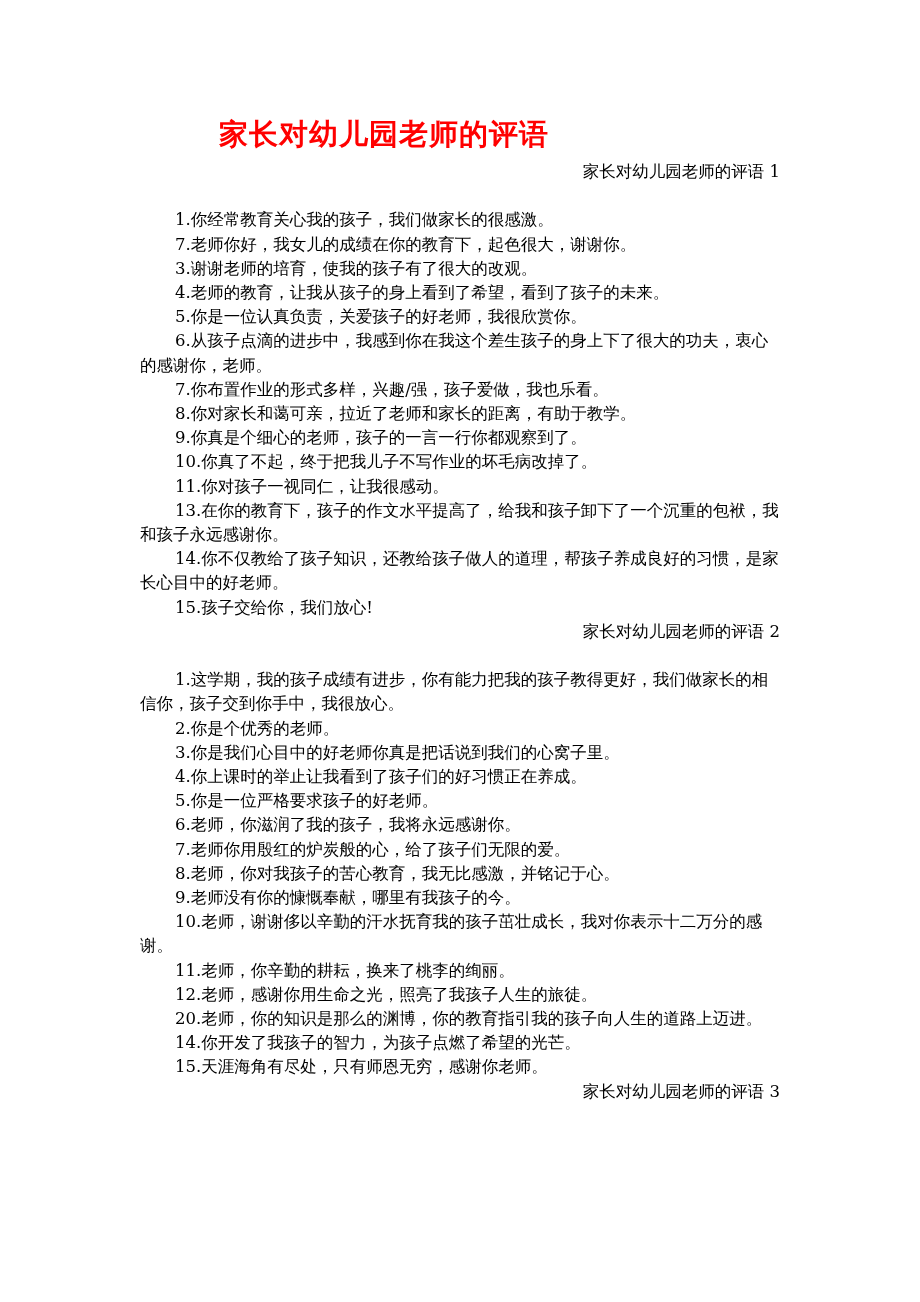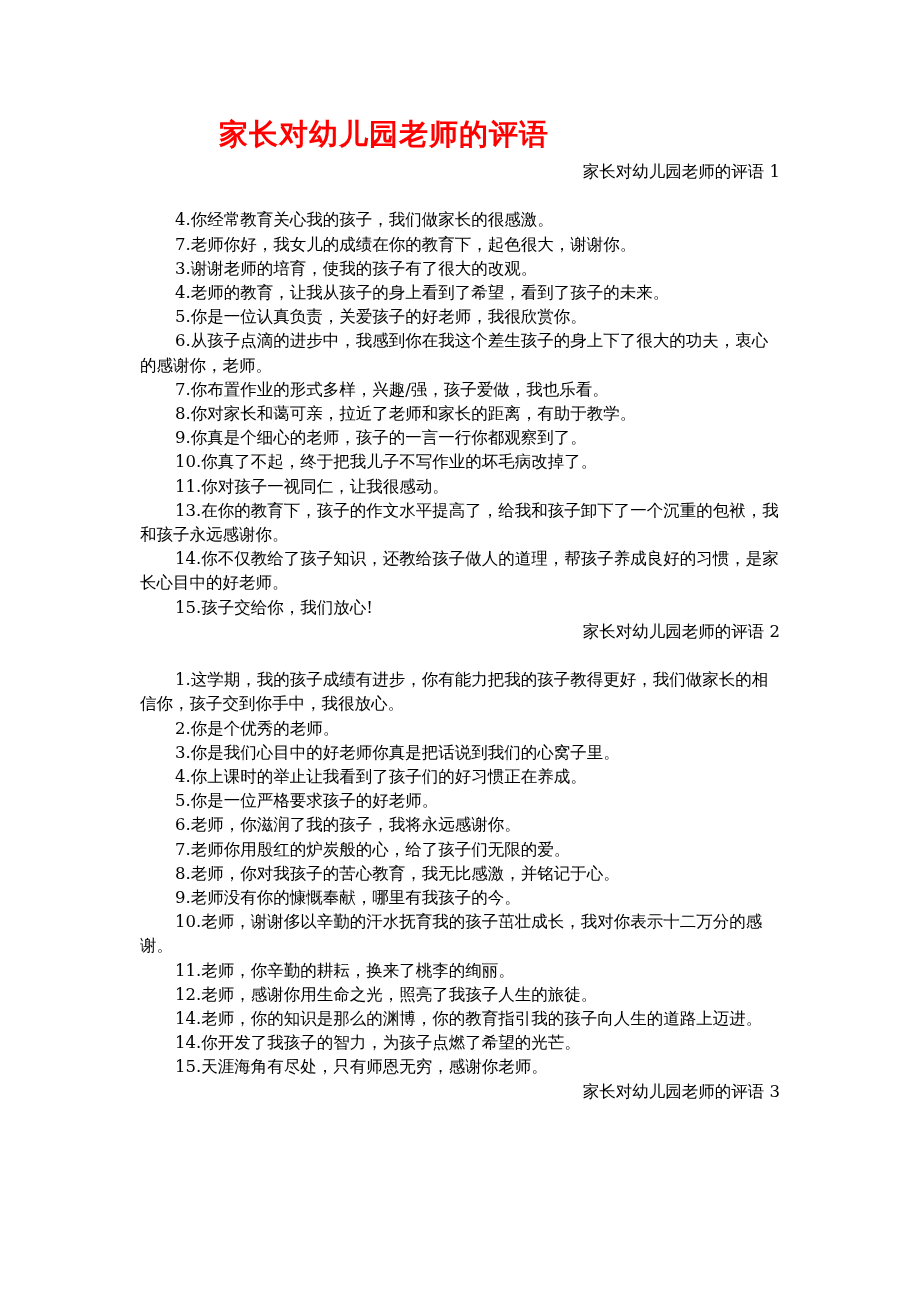--- a/index.html
+++ b/index.html
@@ -18,21 +18,21 @@
 </head>
 <body>
 
 <div class="page">
   <div class="title">家长对幼儿园老师的评语</div>
 
   <div class="body">
 
     <p class="heading">家长对幼儿园老师的评语 1</p>
     <div class="blank"></div>
-    <p class="p">4.你经常教育关心我的孩子，我们做家长的很感激。</p>
+    <p class="p">1.你经常教育关心我的孩子，我们做家长的很感激。</p>
     <p class="p">7.老师你好，我女儿的成绩在你的教育下，起色很大，谢谢你。</p>
     <p class="p">3.谢谢老师的培育，使我的孩子有了很大的改观。</p>
     <p class="p">4.老师的教育，让我从孩子的身上看到了希望，看到了孩子的未来。</p>
     <p class="p">5.你是一位认真负责，关爱孩子的好老师，我很欣赏你。</p>
     <p class="p">6.从孩子点滴的进步中，我感到你在我这个差生孩子的身上下了很大的功夫，衷心的感谢你，老师。</p>
     <p class="p">7.你布置作业的形式多样，兴趣/强，孩子爱做，我也乐看。</p>
     <p class="p">8.你对家长和蔼可亲，拉近了老师和家长的距离，有助于教学。</p>
     <p class="p">9.你真是个细心的老师，孩子的一言一行你都观察到了。</p>
     <p class="p">10.你真了不起，终于把我儿子不写作业的坏毛病改掉了。</p>
     <p class="p">11.你对孩子一视同仁，让我很感动。</p>
@@ -47,19 +47,19 @@
     <p class="p">3.你是我们心目中的好老师你真是把话说到我们的心窝子里。</p>
     <p class="p">4.你上课时的举止让我看到了孩子们的好习惯正在养成。</p>
     <p class="p">5.你是一位严格要求孩子的好老师。</p>
     <p class="p">6.老师，你滋润了我的孩子，我将永远感谢你。</p>
     <p class="p">7.老师你用殷红的炉炭般的心，给了孩子们无限的爱。</p>
     <p class="p">8.老师，你对我孩子的苦心教育，我无比感激，并铭记于心。</p>
     <p class="p">9.老师没有你的慷慨奉献，哪里有我孩子的今。</p>
     <p class="p">10.老师，谢谢侈以辛勤的汗水抚育我的孩子茁壮成长，我对你表示十二万分的感谢。</p>
     <p class="p">11.老师，你辛勤的耕耘，换来了桃李的绚丽。</p>
     <p class="p">12.老师，感谢你用生命之光，照亮了我孩子人生的旅徒。</p>
-    <p class="p">14.老师，你的知识是那么的渊博，你的教育指引我的孩子向人生的道路上迈进。</p>
+    <p class="p">20.老师，你的知识是那么的渊博，你的教育指引我的孩子向人生的道路上迈进。</p>
     <p class="p">14.你开发了我孩子的智力，为孩子点燃了希望的光芒。</p>
     <p class="p">15.天涯海角有尽处，只有师恩无穷，感谢你老师。</p>
 
     <p class="heading">家长对幼儿园老师的评语 3</p>
   </div>
 </div>
 
 </body></html>

